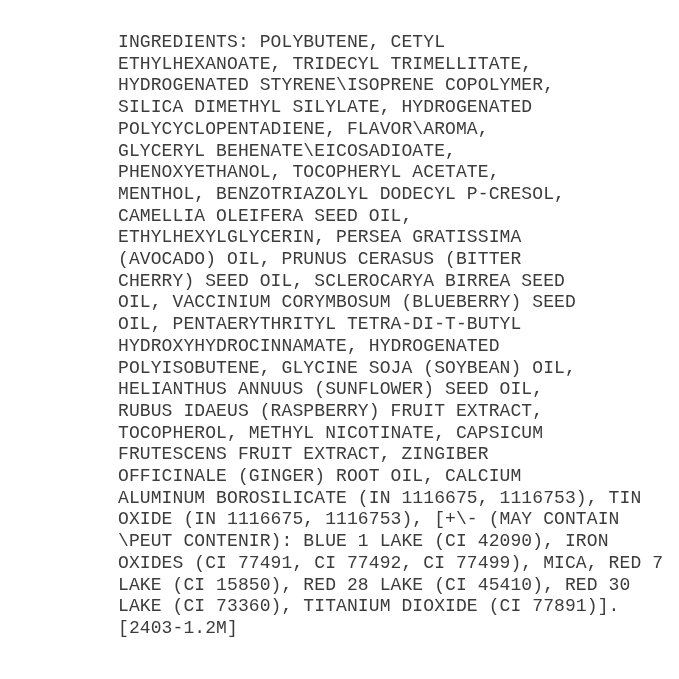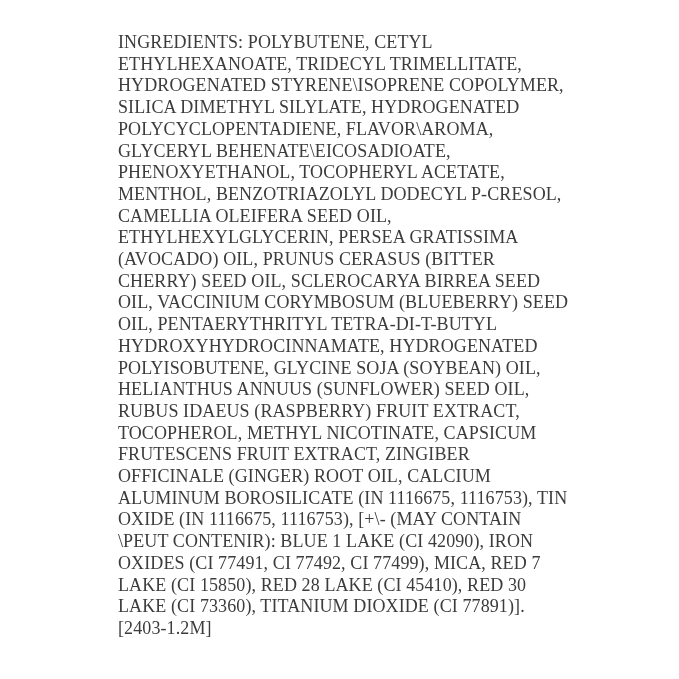--- a/index.html
+++ b/index.html
@@ -11,21 +11,21 @@
     position: relative;
     width: 679px;
     height: 679px;
     background: #ffffff;
     overflow: hidden;
   }
   .ingredients-text {
     position: absolute;
     left: 118px;
     top: 32px;
-    font-family: Liberation Serif, serif;
+    font-family: Liberation Mono, monospace;
     font-size: 18px;
     line-height: 21.7px;
     color: #3c3c3c;
     white-space: pre;
     letter-spacing: 0.1px;
   }
 </style>
 </head>
 <body>
 

